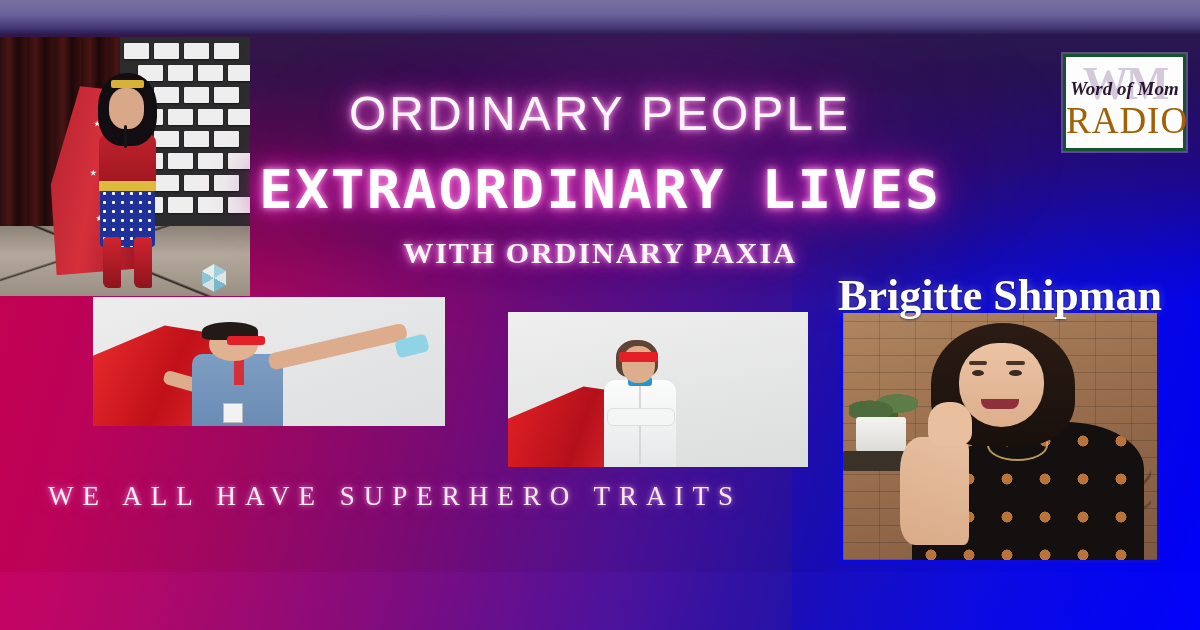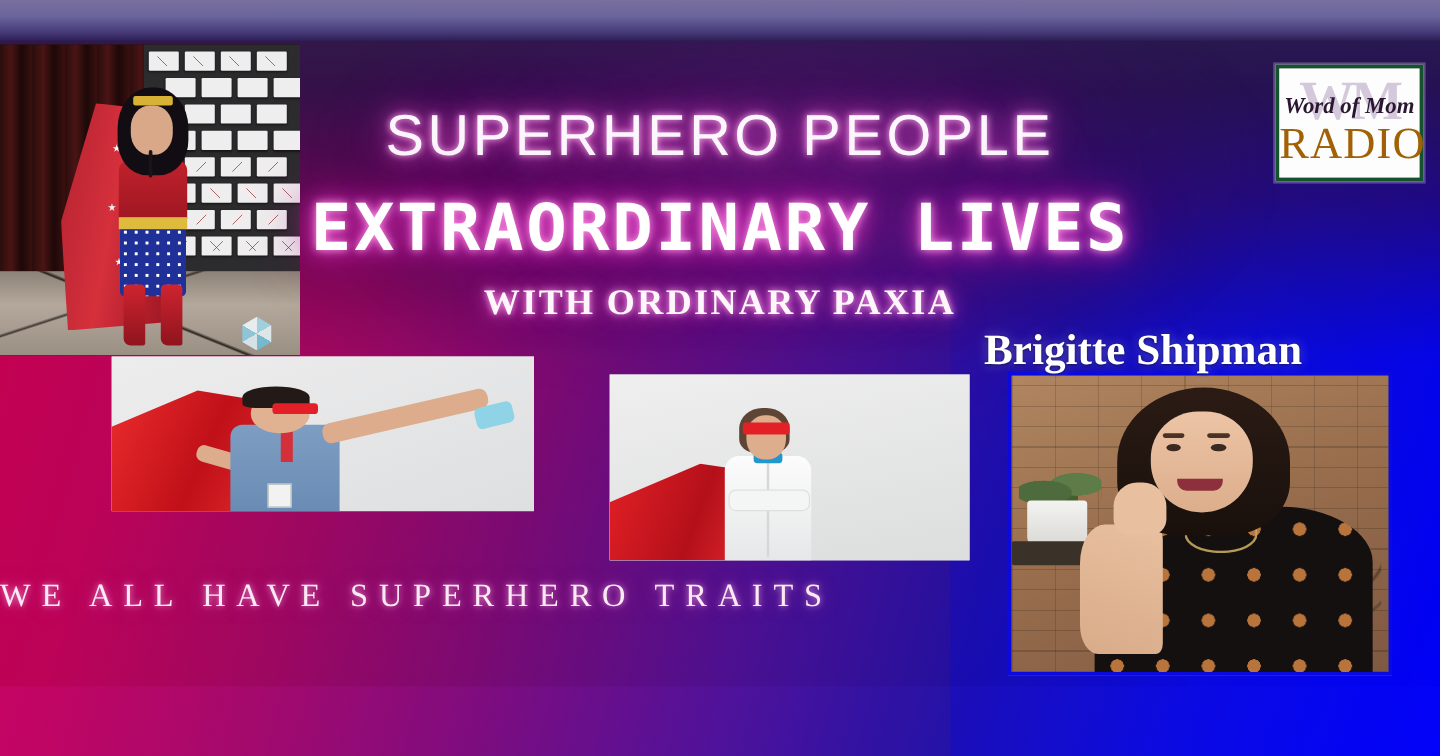--- a/index.html
+++ b/index.html
@@ -182,25 +182,25 @@
     text-shadow:0 0 6px #ffb8f0,0 0 16px #e252c8,0 0 30px #b32a9e,0 0 46px #8b1f86;}
   #t-extra{position:absolute;left:0;right:0;top:158px;text-align:center;
     font-size:54px;font-weight:700;color:#ffffff;letter-spacing:2px;
     font-family:"DejaVu Sans Mono","Liberation Mono",monospace;
     transform:scaleX(1.04);
     text-shadow:0 0 7px #ff9de8,0 0 18px #f045cf,0 0 34px #c2219f,0 0 52px #8d1478;}
   #t-with{position:absolute;left:0;right:0;top:236px;text-align:center;
     font-family:"Liberation Serif",serif;font-size:30px;font-weight:700;
     color:#fff6fb;letter-spacing:2px;
     text-shadow:0 0 6px #ffa9ee,0 0 15px #e14ac7,0 0 28px #9d1e86;}
-  #t-guest{position:absolute;left:820px;width:360px;top:270px;text-align:left;
-    font-family:"Liberation Serif",serif;font-size:36px;font-weight:700;
+  #t-guest{position:absolute;left:820px;width:360px;top:270px;text-align:center;
+    font-family:"Liberation Serif",serif;font-size:44px;font-weight:700;
     color:#ffffff;letter-spacing:0px;
     text-shadow:0 1px 3px rgba(0,0,0,.55),0 0 10px rgba(180,190,255,.4);}
-  #t-tag{position:absolute;left:0;width:790px;top:478px;text-align:left;
+  #t-tag{position:absolute;left:0;width:790px;top:478px;text-align:center;
     font-family:"Liberation Serif",serif;color:#fbe9f3;}
   #t-tag .line1{font-size:27px;letter-spacing:9px;line-height:1.35;
     text-shadow:0 0 5px rgba(255,180,235,.75),0 0 14px rgba(220,90,190,.5);}
   #t-tag .line2{font-size:27px;letter-spacing:9px;line-height:1.35;
     text-shadow:0 0 5px rgba(255,180,235,.75),0 0 14px rgba(220,90,190,.5);}
 </style>
 </head>
 <body>
 
 <div id="stage">
@@ -311,21 +311,21 @@
     <div class="smile"></div>
     <div class="hand"></div>
   </div>
 
   <div id="logo">
     <div class="wm">WM</div>
     <div class="l1">Word of Mom</div>
     <div class="l2">RADIO</div>
   </div>
 
-  <div id="t-ordinary">SUPERHERO PEOPLE</div>
+  <div id="t-ordinary">ORDINARY PEOPLE</div>
   <div id="t-extra">EXTRAORDINARY LIVES</div>
   <div id="t-with">WITH ORDINARY PAXIA</div>
   <div id="t-guest">Brigitte Shipman</div>
 
   <div id="t-tag">
     <div class="line1">WE ALL HAVE SUPERHERO TRAITS</div>
   </div>
 
 </div>
 

